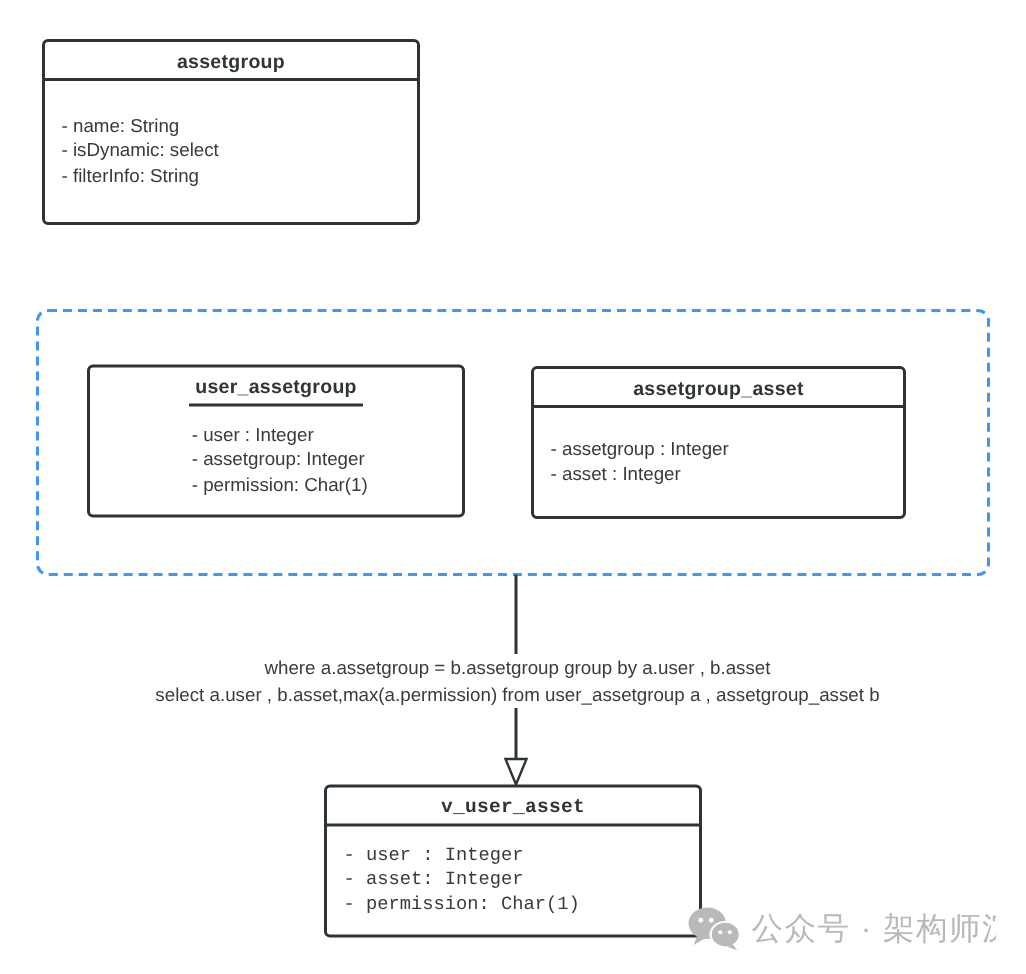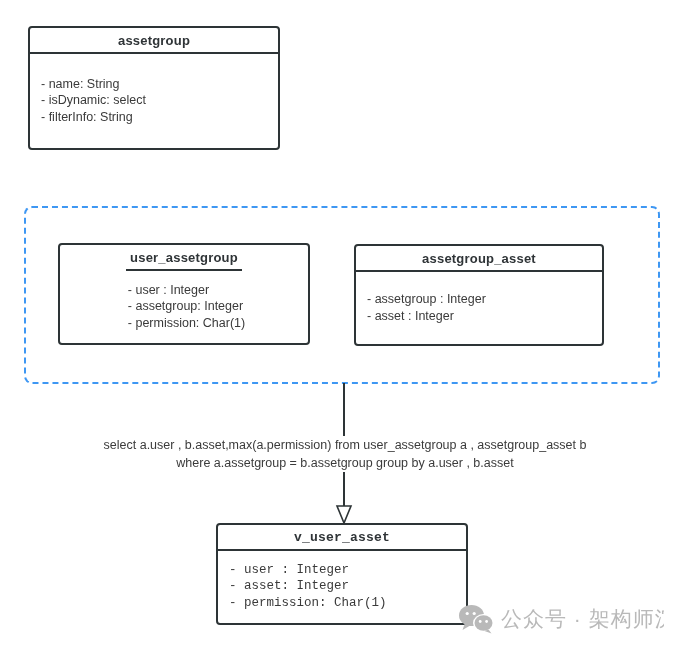--- a/index.html
+++ b/index.html
@@ -111,22 +111,22 @@
       <div class="uml-field">- asset : Integer</div>
     </div>
   </div>
 
   <svg class="arrow-svg" width="20" height="141" viewBox="0 0 20 141">
     <line x1="10" y1="0" x2="10" y2="123" stroke="#2d3436" stroke-width="2"></line>
     <polygon points="3,123 17,123 10,140" fill="#ffffff" stroke="#2d3436" stroke-width="1.6"></polygon>
   </svg>
 
   <div class="sql-note">
+    <div>where a.assetgroup = b.assetgroup group by a.user , b.asset</div>
     <div>select a.user , b.asset,max(a.permission) from user_assetgroup a , assetgroup_asset b</div>
-    <div>where a.assetgroup = b.assetgroup group by a.user , b.asset</div>
   </div>
 
   <div class="uml-box" style="left:216px; top:523px; width:252px; height:102px;font-family:Liberation Mono, monospace;">
     <div class="uml-title">v_user_asset</div>
     <div class="uml-body">
       <div class="uml-field">- user : Integer</div>
       <div class="uml-field">- asset: Integer</div>
       <div class="uml-field">- permission: Char(1)</div>
     </div>
   </div>

